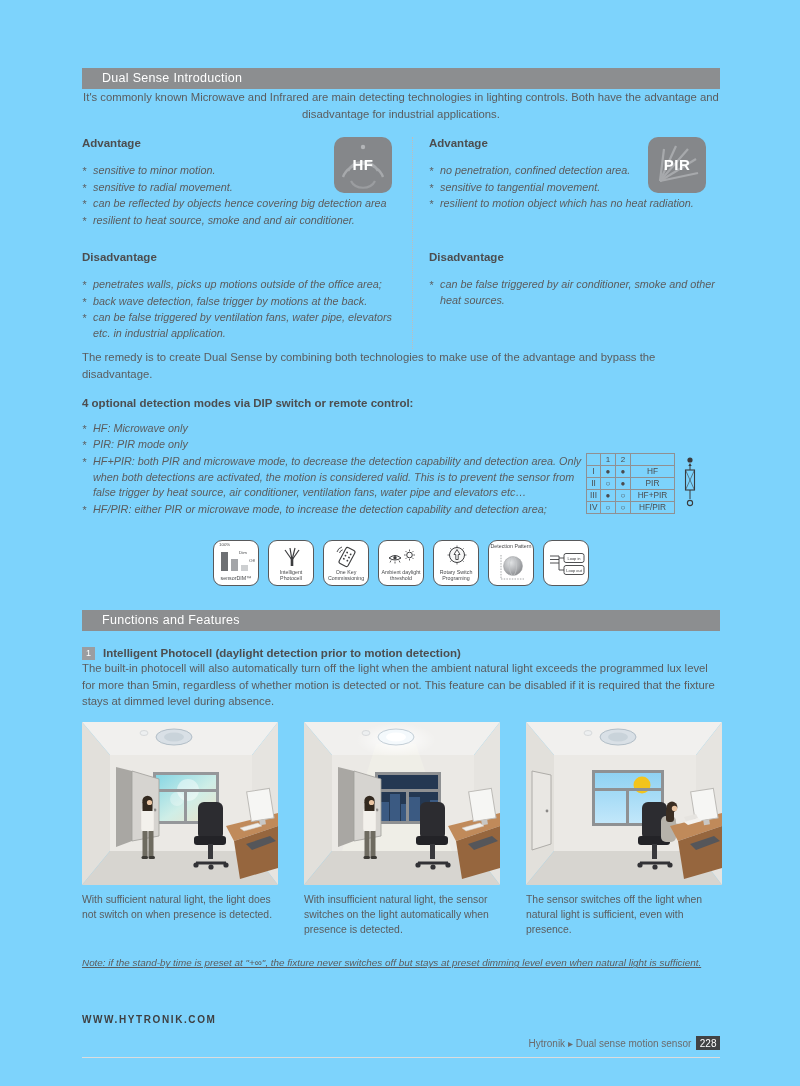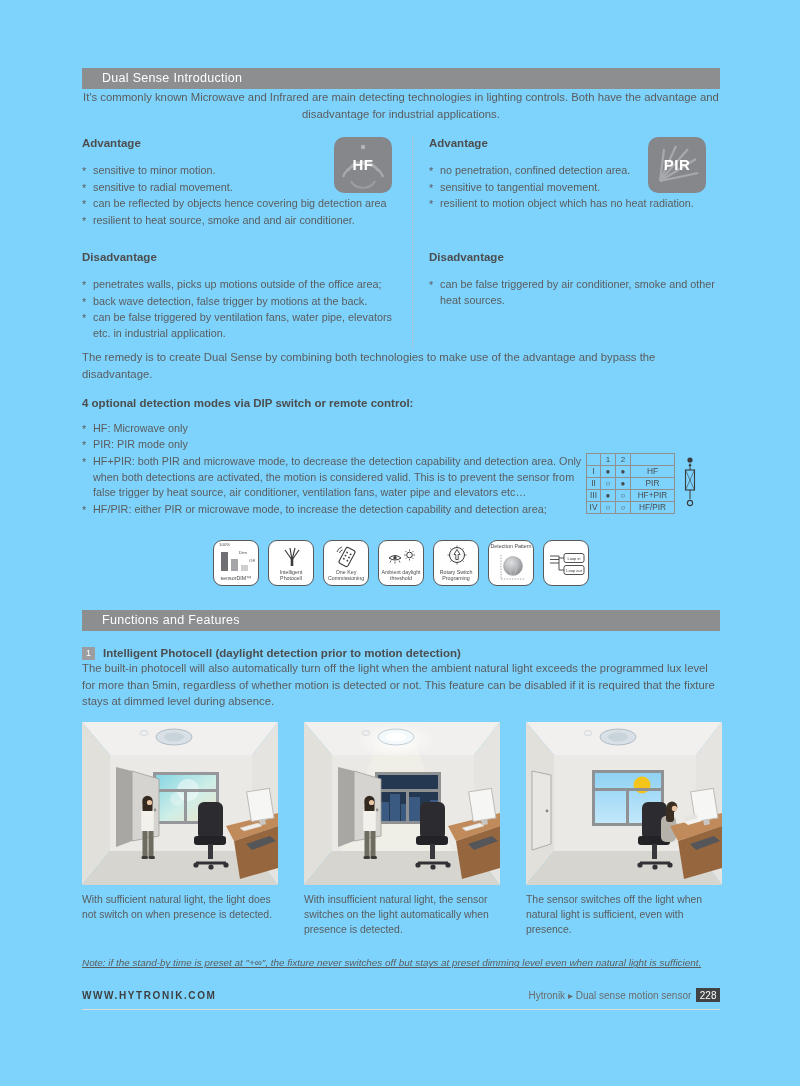--- a/index.html
+++ b/index.html
@@ -16,21 +16,21 @@
 
   p.body { font-size:11.3px; line-height:1.5; margin:0; }
   .intro { margin-top:19px;text-align:center; }
 
   
   .cols { display:flex; margin-top:14px; min-height:212px; }
   .col-left { width:330px; position:relative; }
   .col-right { width:308px; padding-left:16px; position:relative;
                border-left:1px dotted #bdbdbd; }
   h4.sec { font-size:11.5px; font-weight:bold; color:#4c4d4f; margin:0 0 14px; }
-  ul.star { list-style:none; margin:0; padding:0; font-size:10.8px; line-height:1.45; }
+  ul.star { list-style:none; margin:0; padding:0; font-size:10.8px; line-height:1.45;font-style:italic; }
   ul.star li { position:relative; padding-left:11px; margin-bottom:1px; }
   ul.star li::before { content:"*"; position:absolute; left:0; top:1px; }
   .adv { min-height:114px; }
 
   .tile { position:absolute; top:0; width:58px; height:56px; border-radius:10px;
           background:#85878a; }
   #tile-hf { right:20px; } #tile-pir { right:14px; }
   .tile svg { position:absolute; left:0; top:0; }
   .tile .lbl { position:absolute; left:0; right:0; top:19px; text-align:center;
                font-weight:bold; font-size:15px; color:#fff; letter-spacing:.5px; }
@@ -73,21 +73,21 @@
   .illus-row { display:flex; gap:26px; margin-top:12px; }
   .illus { width:232px; }
   .illus svg { display:block; }
   .cap { font-size:10.4px; line-height:1.4; margin-top:8px; }
 
   .note { font-style:italic; font-size:9.9px; margin-top:10px;text-decoration:underline; }
 
   .footer { display:flex; justify-content:space-between; align-items:center;
             margin-top:20px; }
   .site { font-size:10px; font-weight:bold; letter-spacing:1.6px; color:#3e3f41; }
-  .fright { display:flex; align-items:center; gap:5px; font-size:10px; color:#6a6b6d; }
+  .fright { display:flex; align-items:center; gap:5px; font-size:10px; color:#6a6b6d;margin-top:48px; }
   .pnum { background:#414244; color:#fff; font-size:10px; padding:1.5px 3.5px;
           font-weight:normal; }
   .foot-rule { border-top:1px solid #dcdcdc; margin-top:7px; }
 </style>
 </head>
 <body>
 
 <div class="page">
 <div class="content">
 

